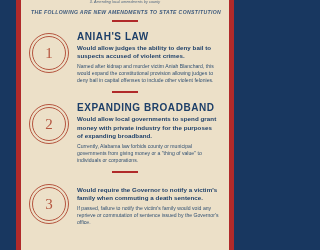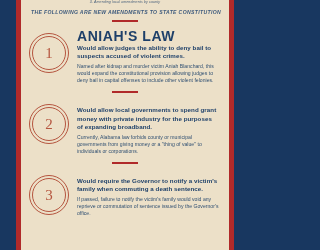--- a/index.html
+++ b/index.html
@@ -120,21 +120,21 @@
 
   .copy {
     flex: 1 1 auto;
     padding-left: 6px;
     padding-top: 3px;
     min-width: 0;
   }
 
   .sec-title {
     margin: 0;
-    font-size: 14px;
+    font-size: 10px;
     line-height: 9px;
     letter-spacing: .55px;
     font-weight: 700;
     color: #1d3f69;
   }
 
   .sec-lede {
     margin: 3px 0 0 0;
     font-size: 6.2px;
     line-height: 8.2px;
@@ -190,20 +190,21 @@
 
     <div class="sec-divider"></div>
 
     <div class="section">
       <div class="badge">
         <span class="ring-outer"></span>
         <span class="ring-inner"></span>
         <span class="num">2</span>
       </div>
       <div class="copy">
+        <p class="sec-title">EXPANDING BROADBAND</p>
         <p class="sec-lede">Would allow local governments to spend grant money with private industry for the purposes of expanding broadband.</p>
         <p class="sec-body">Currently, Alabama law forbids county or municipal governments from giving money or a "thing of value" to individuals or corporations.</p>
       </div>
     </div>
 
     <div class="sec-divider"></div>
 
     <div class="section">
       <div class="badge">
         <span class="ring-outer"></span>

